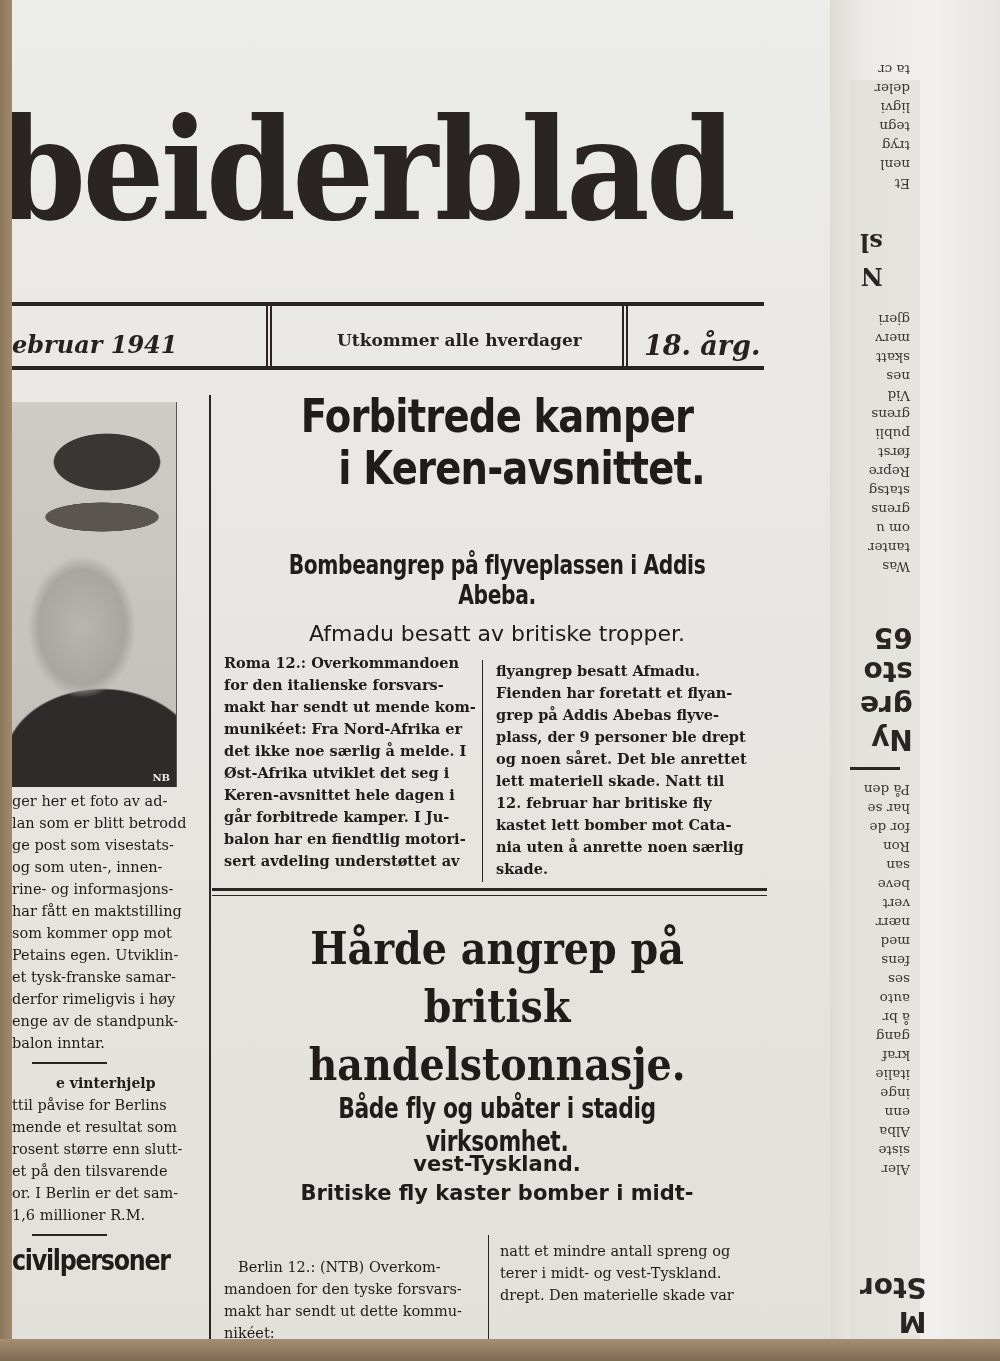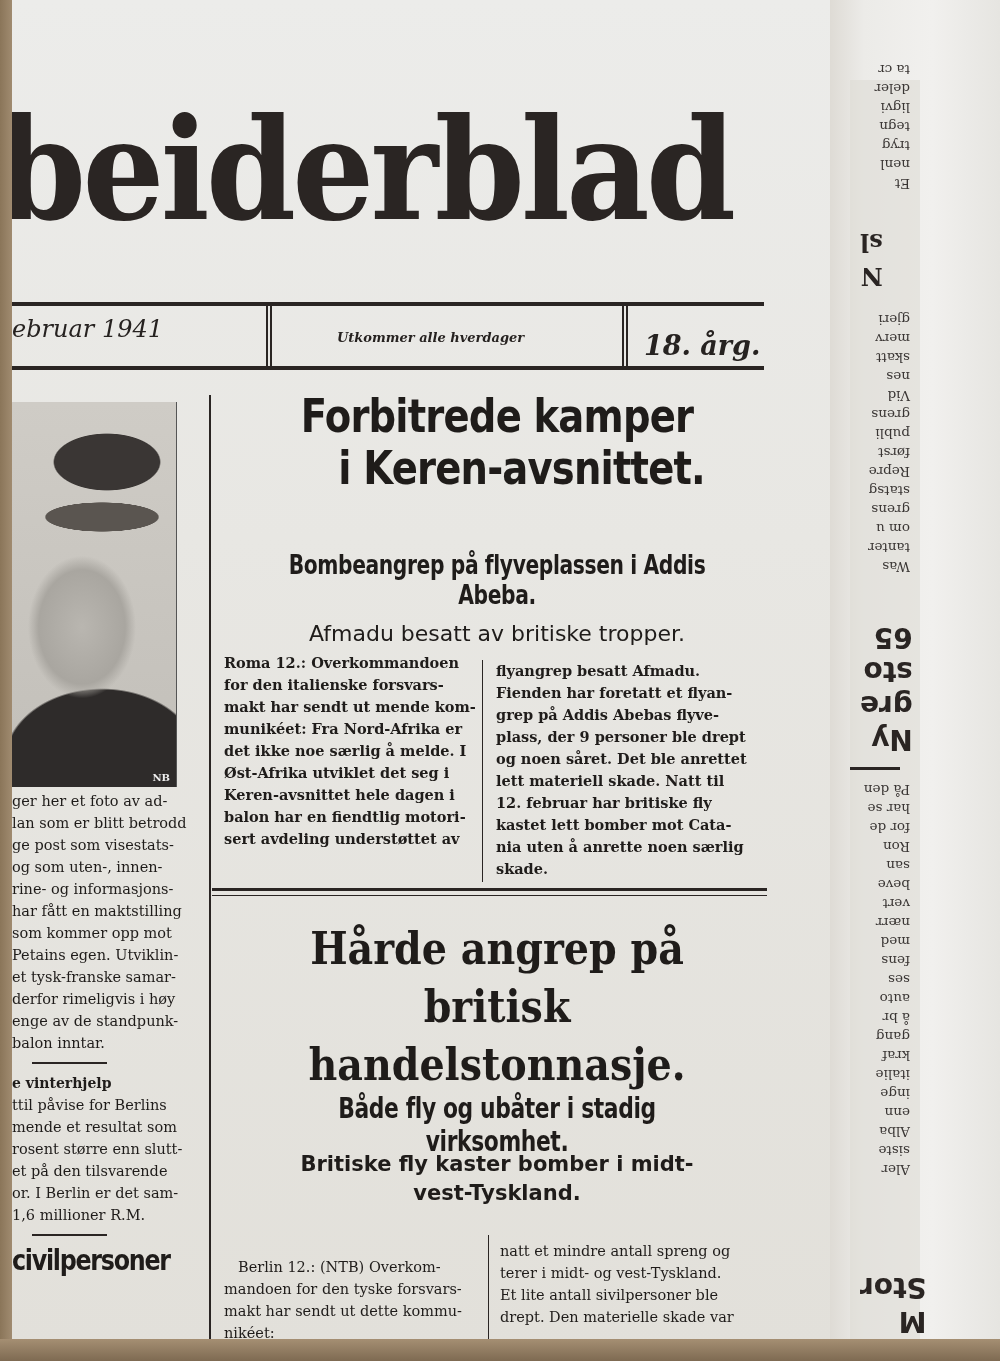--- a/index.html
+++ b/index.html
@@ -36,28 +36,28 @@
     
     .masthead {
       position: absolute; left: -16px; top: 100px;
       font-family: "DejaVu Serif", serif; font-weight: 900;
       font-size: 140px; letter-spacing: -4px; line-height: 1;
       color: #2a2523;
       transform: scaleX(0.92); transform-origin: left top;
     }
     .rule { position: absolute; background: #2a2523; }
     .date {
-      position: absolute; left: 0; top: 315px;
-      font-family: "DejaVu Serif", serif; font-style: italic; font-weight: 400;
+      position: absolute; left: 0; top: 330px;
+      font-family: "DejaVu Serif", serif; font-style: italic; font-weight: 700;
       font-size: 24px; color: #262220;
     }
     .tagline {
       position: absolute; left: 325px; top: 330px;
-      font-family: "DejaVu Serif", serif; font-style: italic; font-weight: 700;
-      font-size: 13px; color: #262220;
+      font-family: "DejaVu Serif", serif; font-weight: 700;
+      font-size: 17px; color: #262220;
     }
     .volume {
       position: absolute; left: 632px; top: 330px;
       font-family: "DejaVu Serif", serif; font-style: italic; font-weight: 700;
       font-size: 27px; color: #262220;
     }
 
     
     .photo {
       position: absolute; left: 0; top: 402px; width: 165px; height: 385px;
@@ -75,21 +75,21 @@
     }
 
     .col-text {
       font-family: "DejaVu Serif", serif; font-size: 14.5px; line-height: 22px;
       color: #1f1c1a; text-align: justify;
     }
     .left-col {
       position: absolute; left: 0; top: 790px; width: 188px;
     }
     .short-rule { height: 2px; width: 75px; background: #2a2523; margin: 8px 0 8px 20px; }
-    .vinter { font-weight: 700; font-size: 14px; }
+    .vinter { font-weight: 700; font-size: 14px; margin-left: 44px; }
     .civil {
       font-family: "DejaVu Sans", sans-serif; font-weight: 700;
       font-size: 28px; letter-spacing: -1.5px; transform: scaleX(0.85);
       transform-origin: left; margin-top: 14px;
     }
     .vline { position: absolute; width: 2px; background: #2a2523; }
 
     
     .h1 {
       position: absolute; left: 205px; width: 560px;
@@ -200,20 +200,21 @@
   <div class="h3" style="top:608px;margin-top:13px;">Afmadu besatt av britiske tropper.</div>
 
   <div class="article-col col-text" style="left:212px; top:652px; font-weight:600;">
     <div>Roma 12.: Overkommandoen</div>
     <div>for den italienske forsvars-</div>
     <div>makt har sendt ut mende kom-</div>
     <div>munikéet: Fra Nord-Afrika er</div>
     <div>det ikke noe særlig å melde. I</div>
     <div>Øst-Afrika utviklet det seg i</div>
     <div>Keren-avsnittet hele dagen i</div>
+    <div>går forbitrede kamper. I Ju-</div>
     <div>balon har en fiendtlig motori-</div>
     <div>sert avdeling understøttet av</div>
   </div>
   <div class="article-col col-text" style="left:484px; top:660px; font-weight:600;">
     <div>flyangrep besatt Afmadu.</div>
     <div>Fienden har foretatt et flyan-</div>
     <div>grep på Addis Abebas flyve-</div>
     <div>plass, der 9 personer ble drept</div>
     <div>og noen såret. Det ble anrettet</div>
     <div>lett materiell skade. Natt til</div>
@@ -225,36 +226,35 @@
 
   <div class="rule" style="left:200px; top:888px; width:555px; height:3px;"></div>
   <div class="rule" style="left:200px; top:895px; width:555px; height:1px;"></div>
 
   <div class="h1-serif" style="top:920px;">
     <div>Hårde angrep på britisk</div>
     <div>handelstonnasje.</div>
   </div>
   <div class="h2" style="top:1092px; font-size:28px;">Både fly og ubåter i stadig virksomhet.</div>
   <div class="h3b" style="top:1150px;">
+    <div>vest-Tyskland.</div>
     <div>Britiske fly kaster bomber i midt-</div>
-    <div>vest-Tyskland.</div>
   </div>
 
   <div class="article-col col-text" style="left:212px; top:1225px;">
     <div style="text-indent:14px;margin-top:31px;">Berlin 12.: (NTB) Overkom-</div>
     <div>mandoen for den tyske forsvars-</div>
     <div>makt har sendt ut dette kommu-</div>
     <div>nikéet:</div>
     <div style="text-indent:14px;">En ubåt har senket 21 500 br.</div>
     <div>reg. tonn fiendtlig handelstonn-</div>
   </div>
   <div class="article-col col-text" style="left:488px; top:1240px;">
     <div>natt et mindre antall spreng og</div>
     <div>terer i midt- og vest-Tyskland.</div>
-    <div>Et lite antall sivilpersoner ble</div>
     <div>drept. Den materielle skade var</div>
   </div>
 </div>
 
 <div class="fold">
   <div class="fold-strip"></div>
 
   <div class="fold-text" style="top:60px;">
     <div>Et</div>
     <div>nenl</div>

